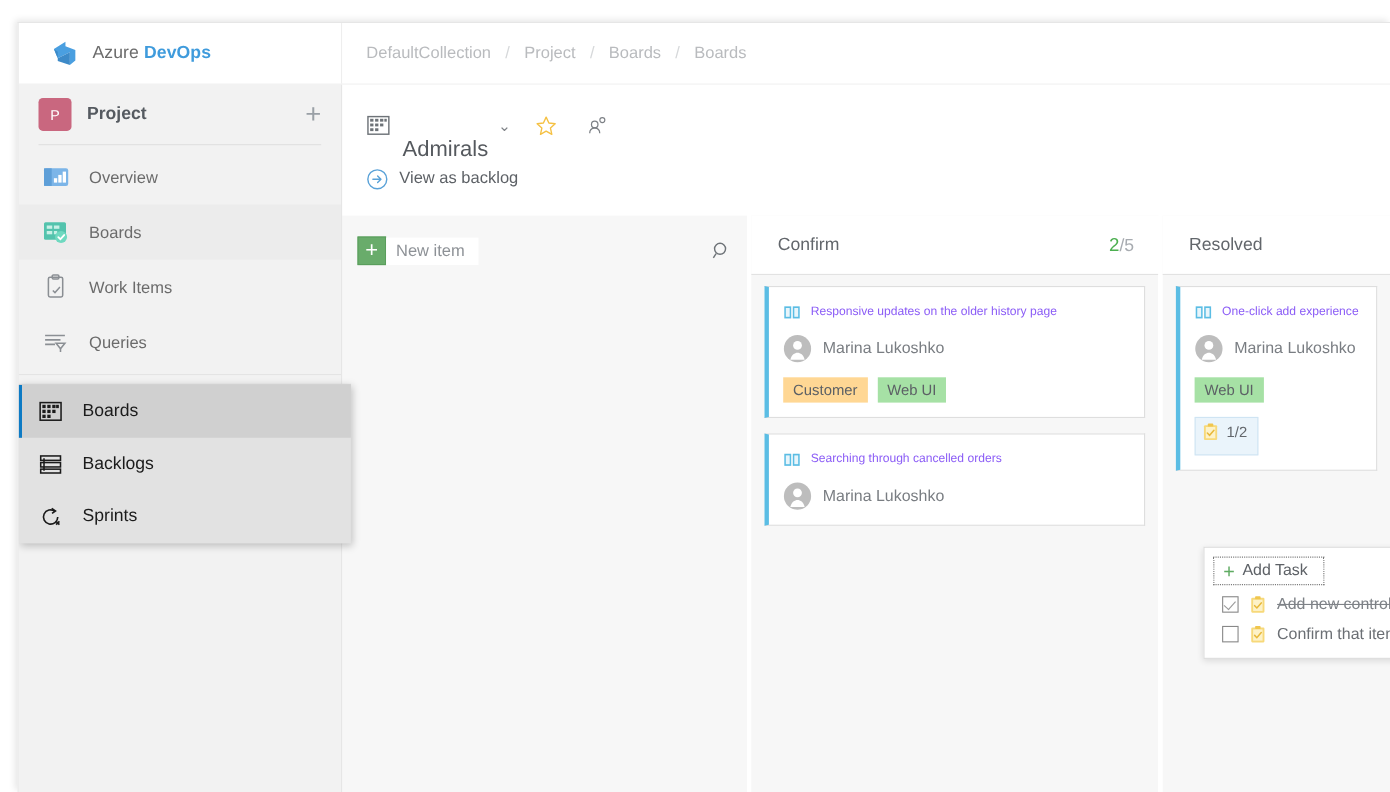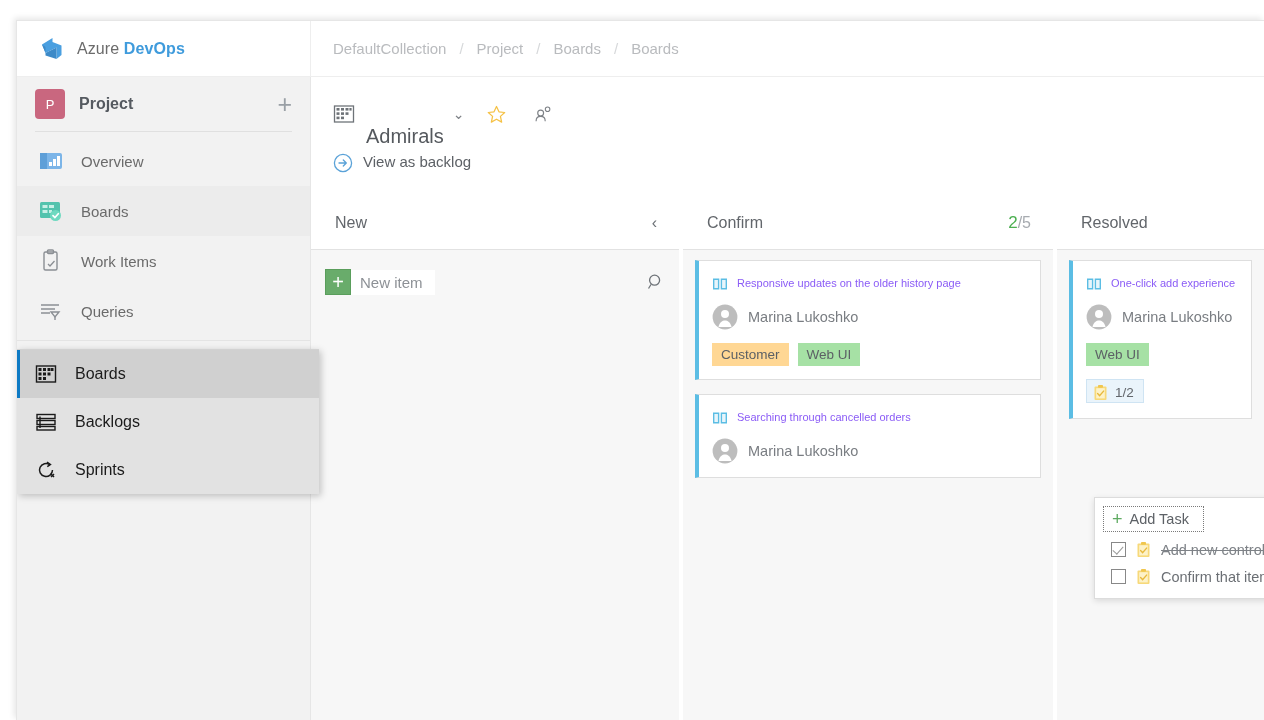--- a/index.html
+++ b/index.html
@@ -31,21 +31,21 @@
     flex: 0 0 56px;
     border-bottom: 1px solid #eeeeee;
     background: #ffffff;
   }
   .brand {
     width: 294px;
     flex: 0 0 294px;
     display: flex;
     align-items: center;
     gap: 12px;
-    padding-left: 22px;
+    padding-left: 29px;
     border-right: 1px solid #eeeeee;
   }
   .brand-logo { width: 26px; height: 26px; flex: 0 0 26px; }
   .brand-text {
     font-size: 16px;
     color: #6b6b6b;
     letter-spacing: .1px;
     white-space: nowrap;
   }
   .brand-text b { color: #3f9bdc; font-weight: bold; }
@@ -234,21 +234,21 @@
   .avatar { width: 26px; height: 26px; flex: 0 0 26px; }
   .person-name { font-size: 14.5px; color: #797d82; white-space: nowrap; }
   .tags { display: flex; gap: 9px; margin-top: 13px; }
   .tag { font-size: 13.5px; color: #5c6065; padding: 4px 9px; white-space: nowrap; }
   .tag.orange { background: #ffd794; }
   .tag.green  { background: #a6e1a5; }
 
   .chk-badge {
     display: inline-flex; align-items: center; gap: 7px;
     background: #eaf4fb; border: 1px solid #cfe4f3;
-    padding: 4px 9px 1px 6px;
+    padding: 4px 9px 12px 6px;
     margin-top: 13px;
     font-size: 13.5px; color: #62666b;
   }
   .clip-ico { width: 15px; height: 17px; }
 
   
   .task-pop {
     position: absolute;
     left: 1077px; top: 420px;
     width: 190px;
@@ -476,24 +476,20 @@
             <circle cx="10" cy="10" r="8.6" fill="none" stroke="#5aa2d8" stroke-width="1.3"></circle>
             <path d="M6 10 h7 M10.3 7 l3 3 l-3 3" fill="none" stroke="#5aa2d8" stroke-width="1.3" stroke-linecap="round" stroke-linejoin="round"></path>
           </svg>
           <span class="view-backlog-label">View as backlog</span>
         </div>
       </div>
 
       <div class="columns">
 
         <div class="col c-new">
-          <div class="col-head">
-            <span class="col-name">New</span>
-            <span class="col-collapse">‹</span>
-          </div>
           <div class="col-body">
             <div class="new-item-row">
               <div class="plus-sq">+</div>
               <div class="new-item-label">New item</div>
               <svg class="search-ico" viewBox="0 0 18 18">
                 <circle cx="7.6" cy="7.2" r="5" fill="none" stroke="#6e7378" stroke-width="1.3"></circle>
                 <line x1="4" y1="11.5" x2="1.5" y2="15.5" stroke="#6e7378" stroke-width="1.3"></line>
               </svg>
             </div>
           </div>

